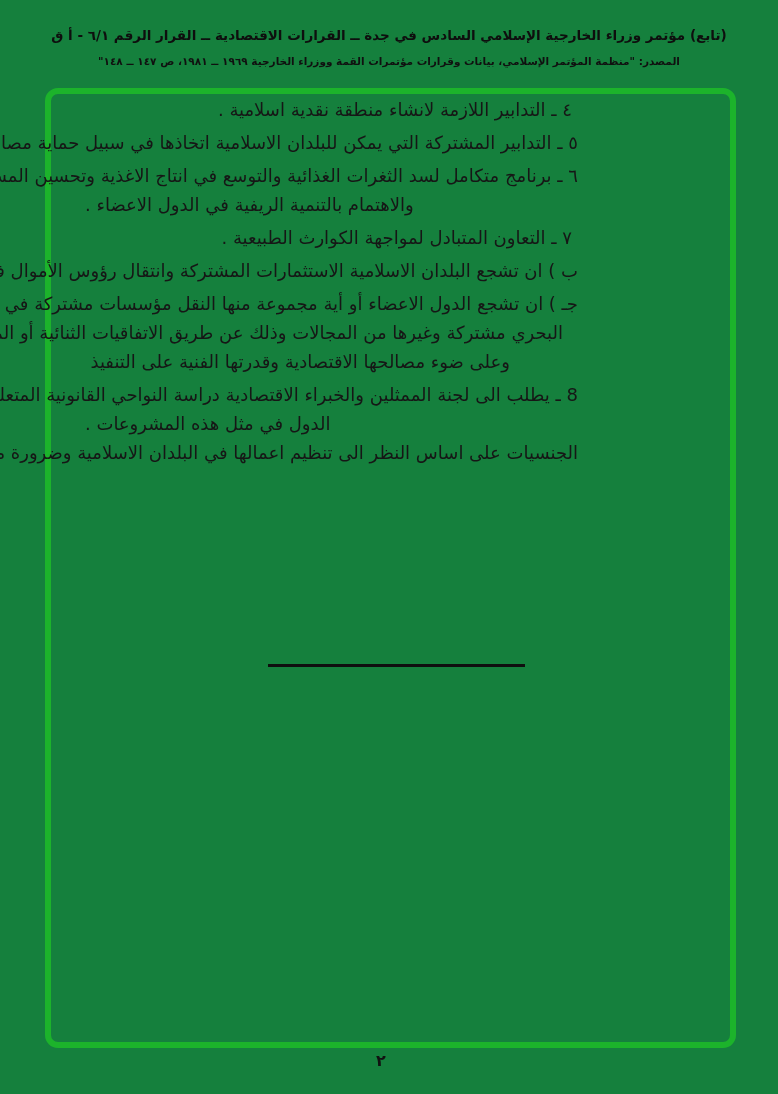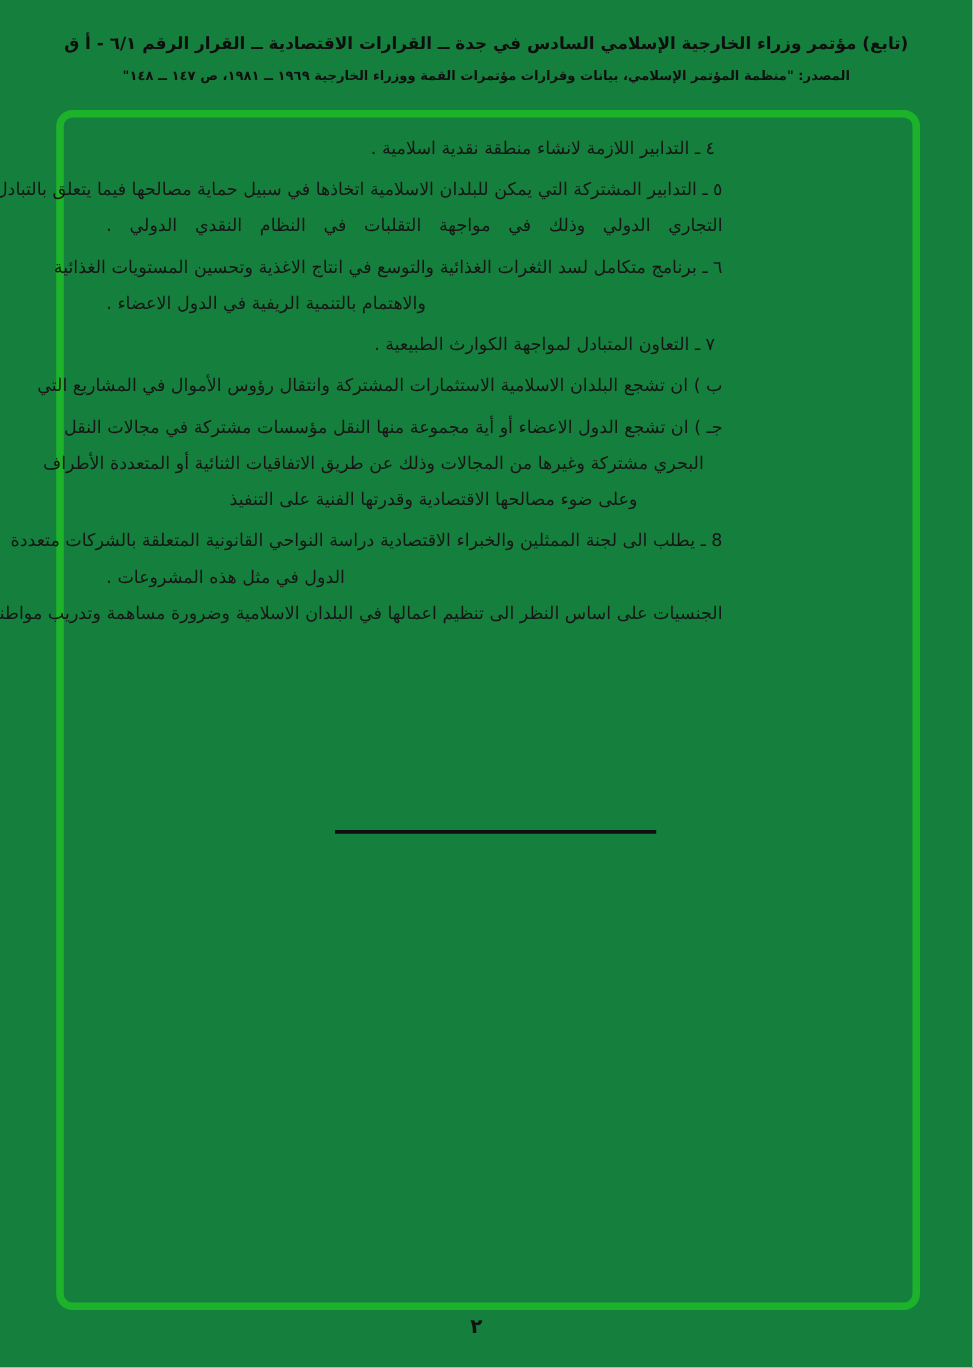--- a/index.html
+++ b/index.html
@@ -36,24 +36,24 @@
     position:absolute;
     left:45px; top:88px;
     width:691px; height:960px;
     box-sizing:border-box;
     border:6px solid var(--border-green,#1cb32b);
     border-radius:13px;
     background:transparent;
   }
   .body-text {
     position:absolute;
-    left:85px; top:105px;
+    left:85px; top:95px;
     width:493px;
     direction:rtl;
-    font-size:14px;
+    font-size:18px;
     line-height:29px;
     color:#161616;
   }
   .para { margin:0 0 4px 0; }
   .line { white-space:nowrap; }
   .align-j { text-align:justify; text-align-last:justify; }
   .align-r { text-align:right; }
   .align-l { text-align:left; }
   .divider {
     position:absolute;
@@ -82,21 +82,20 @@
   <div class="header-source">المصدر: "منظمة المؤتمر الإسلامي، بيانات وقرارات مؤتمرات القمة ووزراء الخارجية ١٩٦٩ ــ ١٩٨١، ص ١٤٧ ــ ١٤٨"</div>
 
   <div class="green-box"></div>
 
   <div class="body-text">
       <div class="para">
         <div class="line align-r" style="padding-right: 6px;">٤ ـ التدابير اللازمة لانشاء منطقة نقدية اسلامية .</div>
       </div>
       <div class="para">
         <div class="line align-j">٥ ـ التدابير المشتركة التي يمكن للبلدان الاسلامية اتخاذها في سبيل حماية مصالحها فيما يتعلق بالتبادل</div>
-        <div class="line align-j">التجاري الدولي وذلك في مواجهة التقلبات في النظام النقدي الدولي .</div>
       </div>
       <div class="para">
         <div class="line align-j">٦ ـ برنامج متكامل لسد الثغرات الغذائية والتوسع في انتاج الاغذية وتحسين المستويات الغذائية</div>
         <div class="line align-l">والاهتمام بالتنمية الريفية في الدول الاعضاء .</div>
       </div>
       <div class="para">
         <div class="line align-r" style="padding-right: 6px; text-align: right;">٧ ـ التعاون المتبادل لمواجهة الكوارث الطبيعية .</div>
       </div>
       <div class="para">
         <div class="line align-j">ب ) ان تشجع البلدان الاسلامية الاستثمارات المشتركة وانتقال رؤوس الأموال في المشاريع التي</div>

